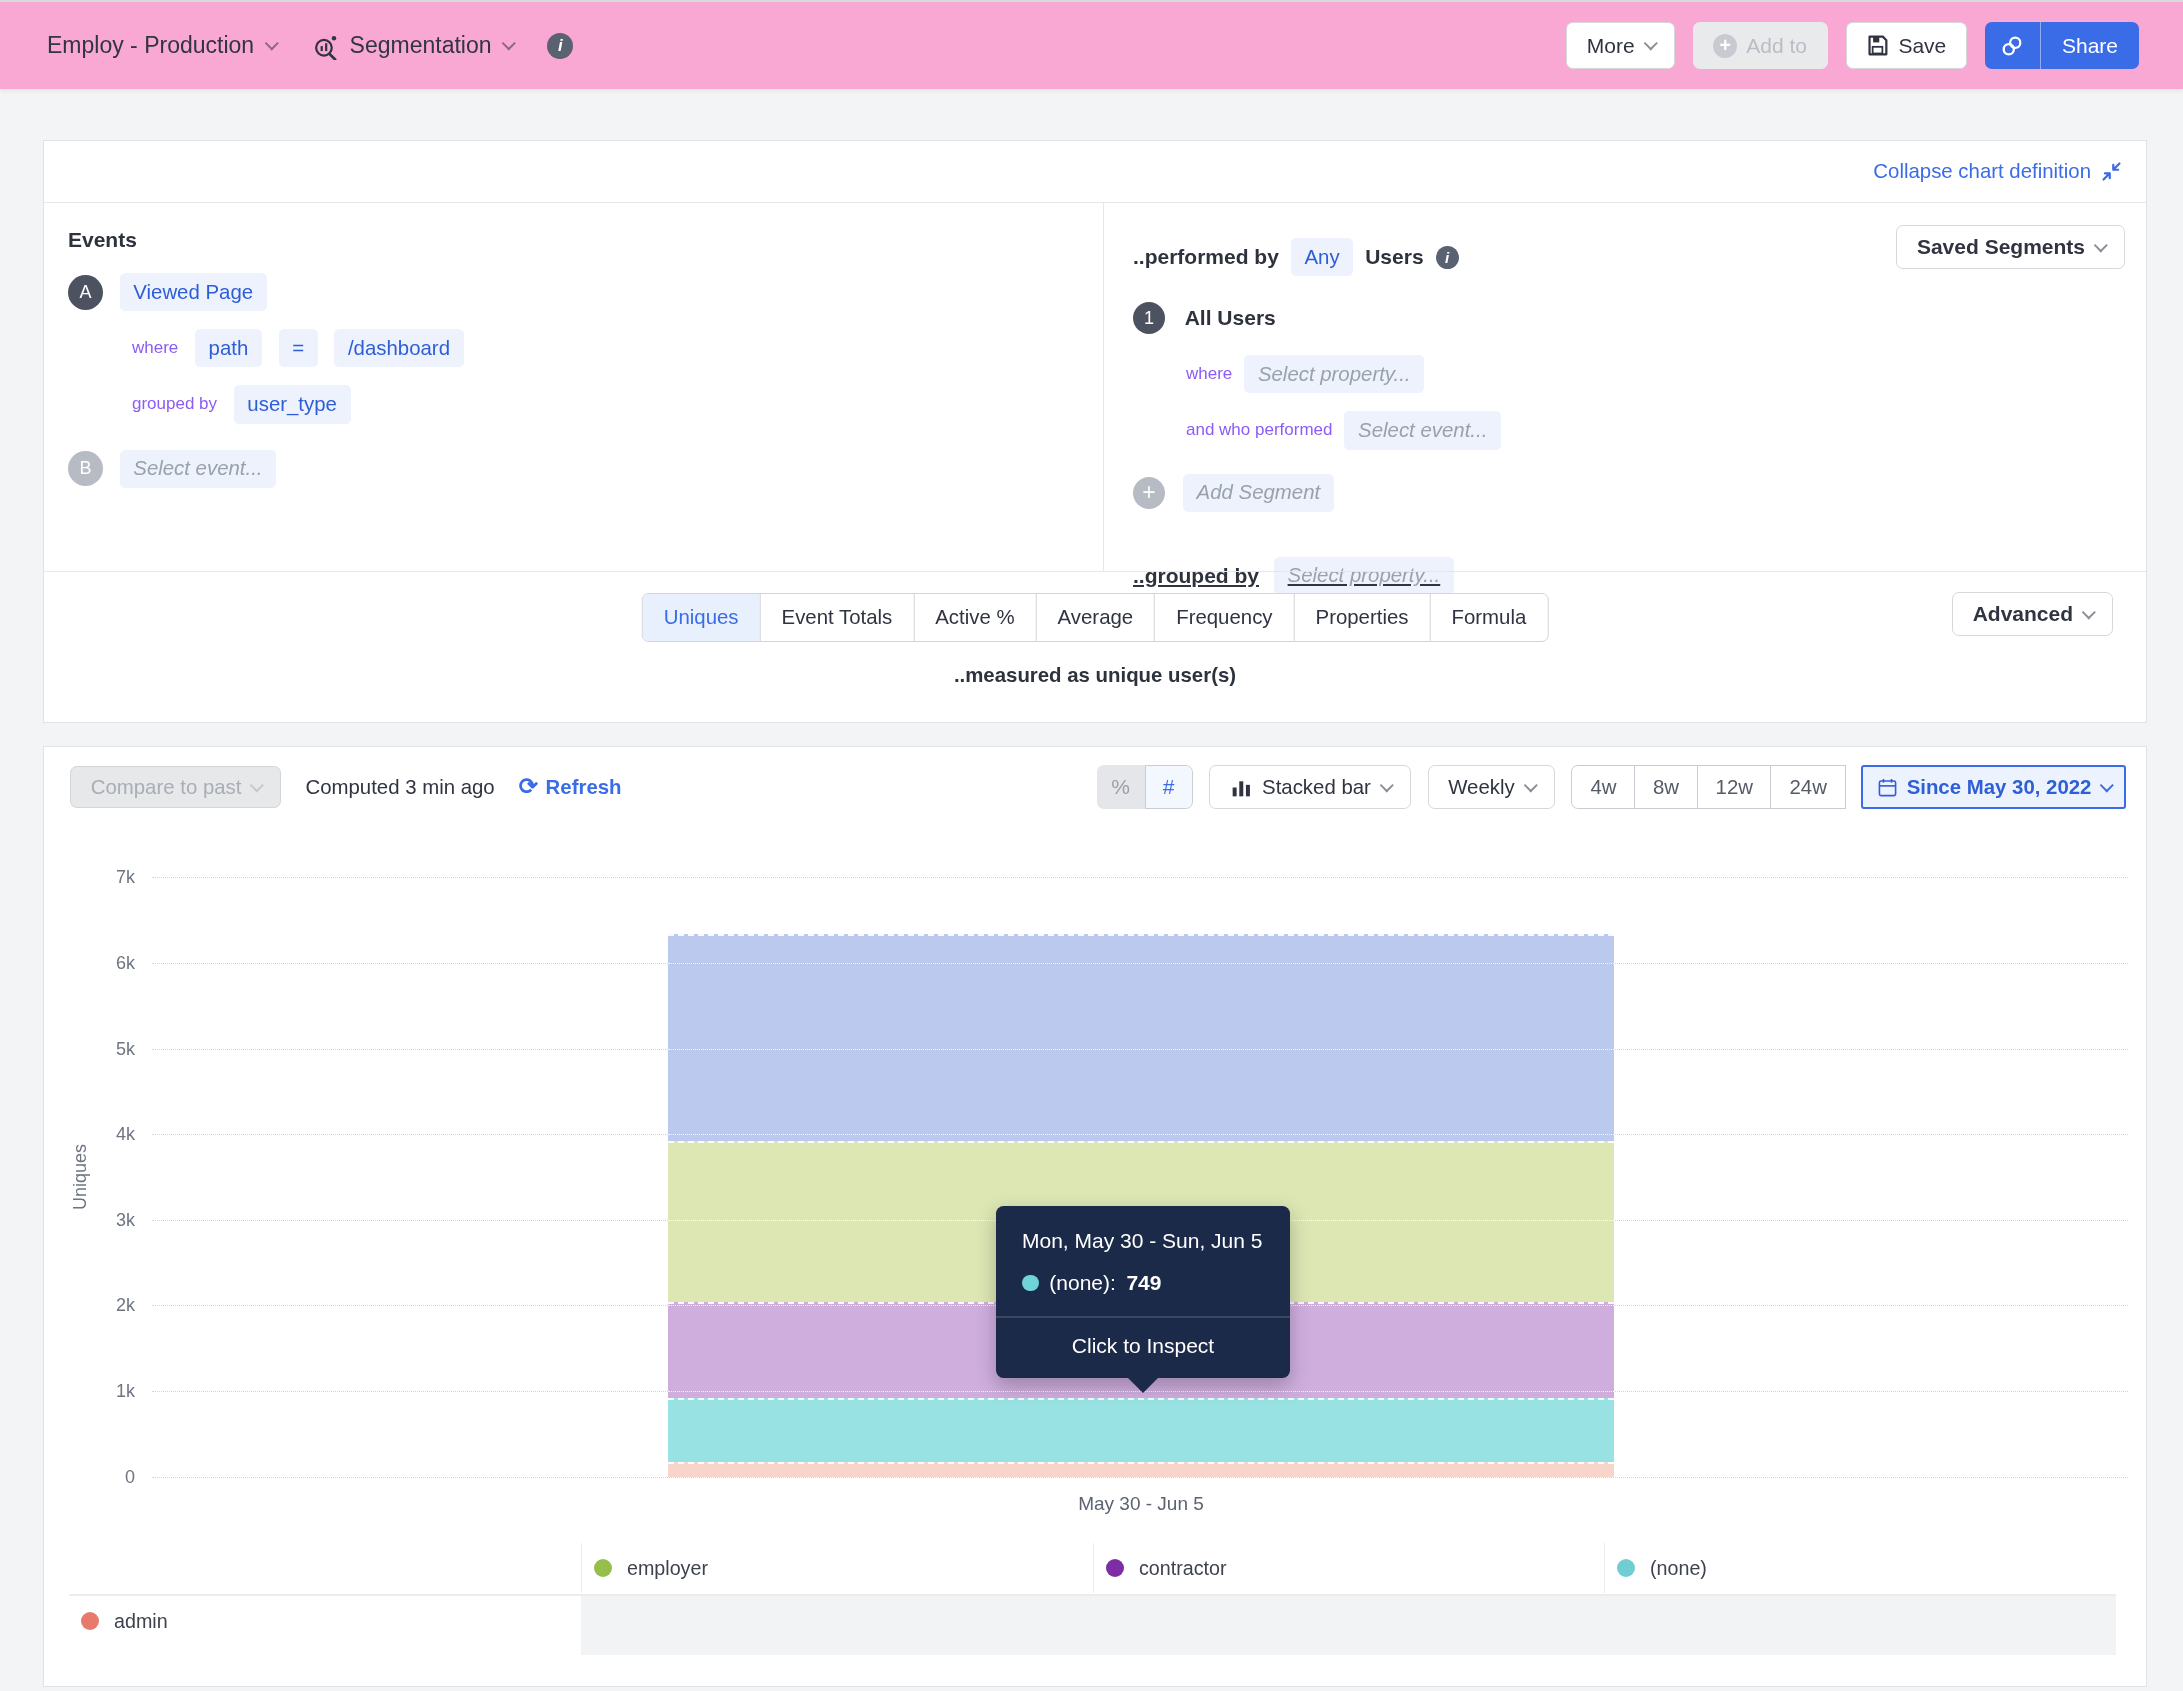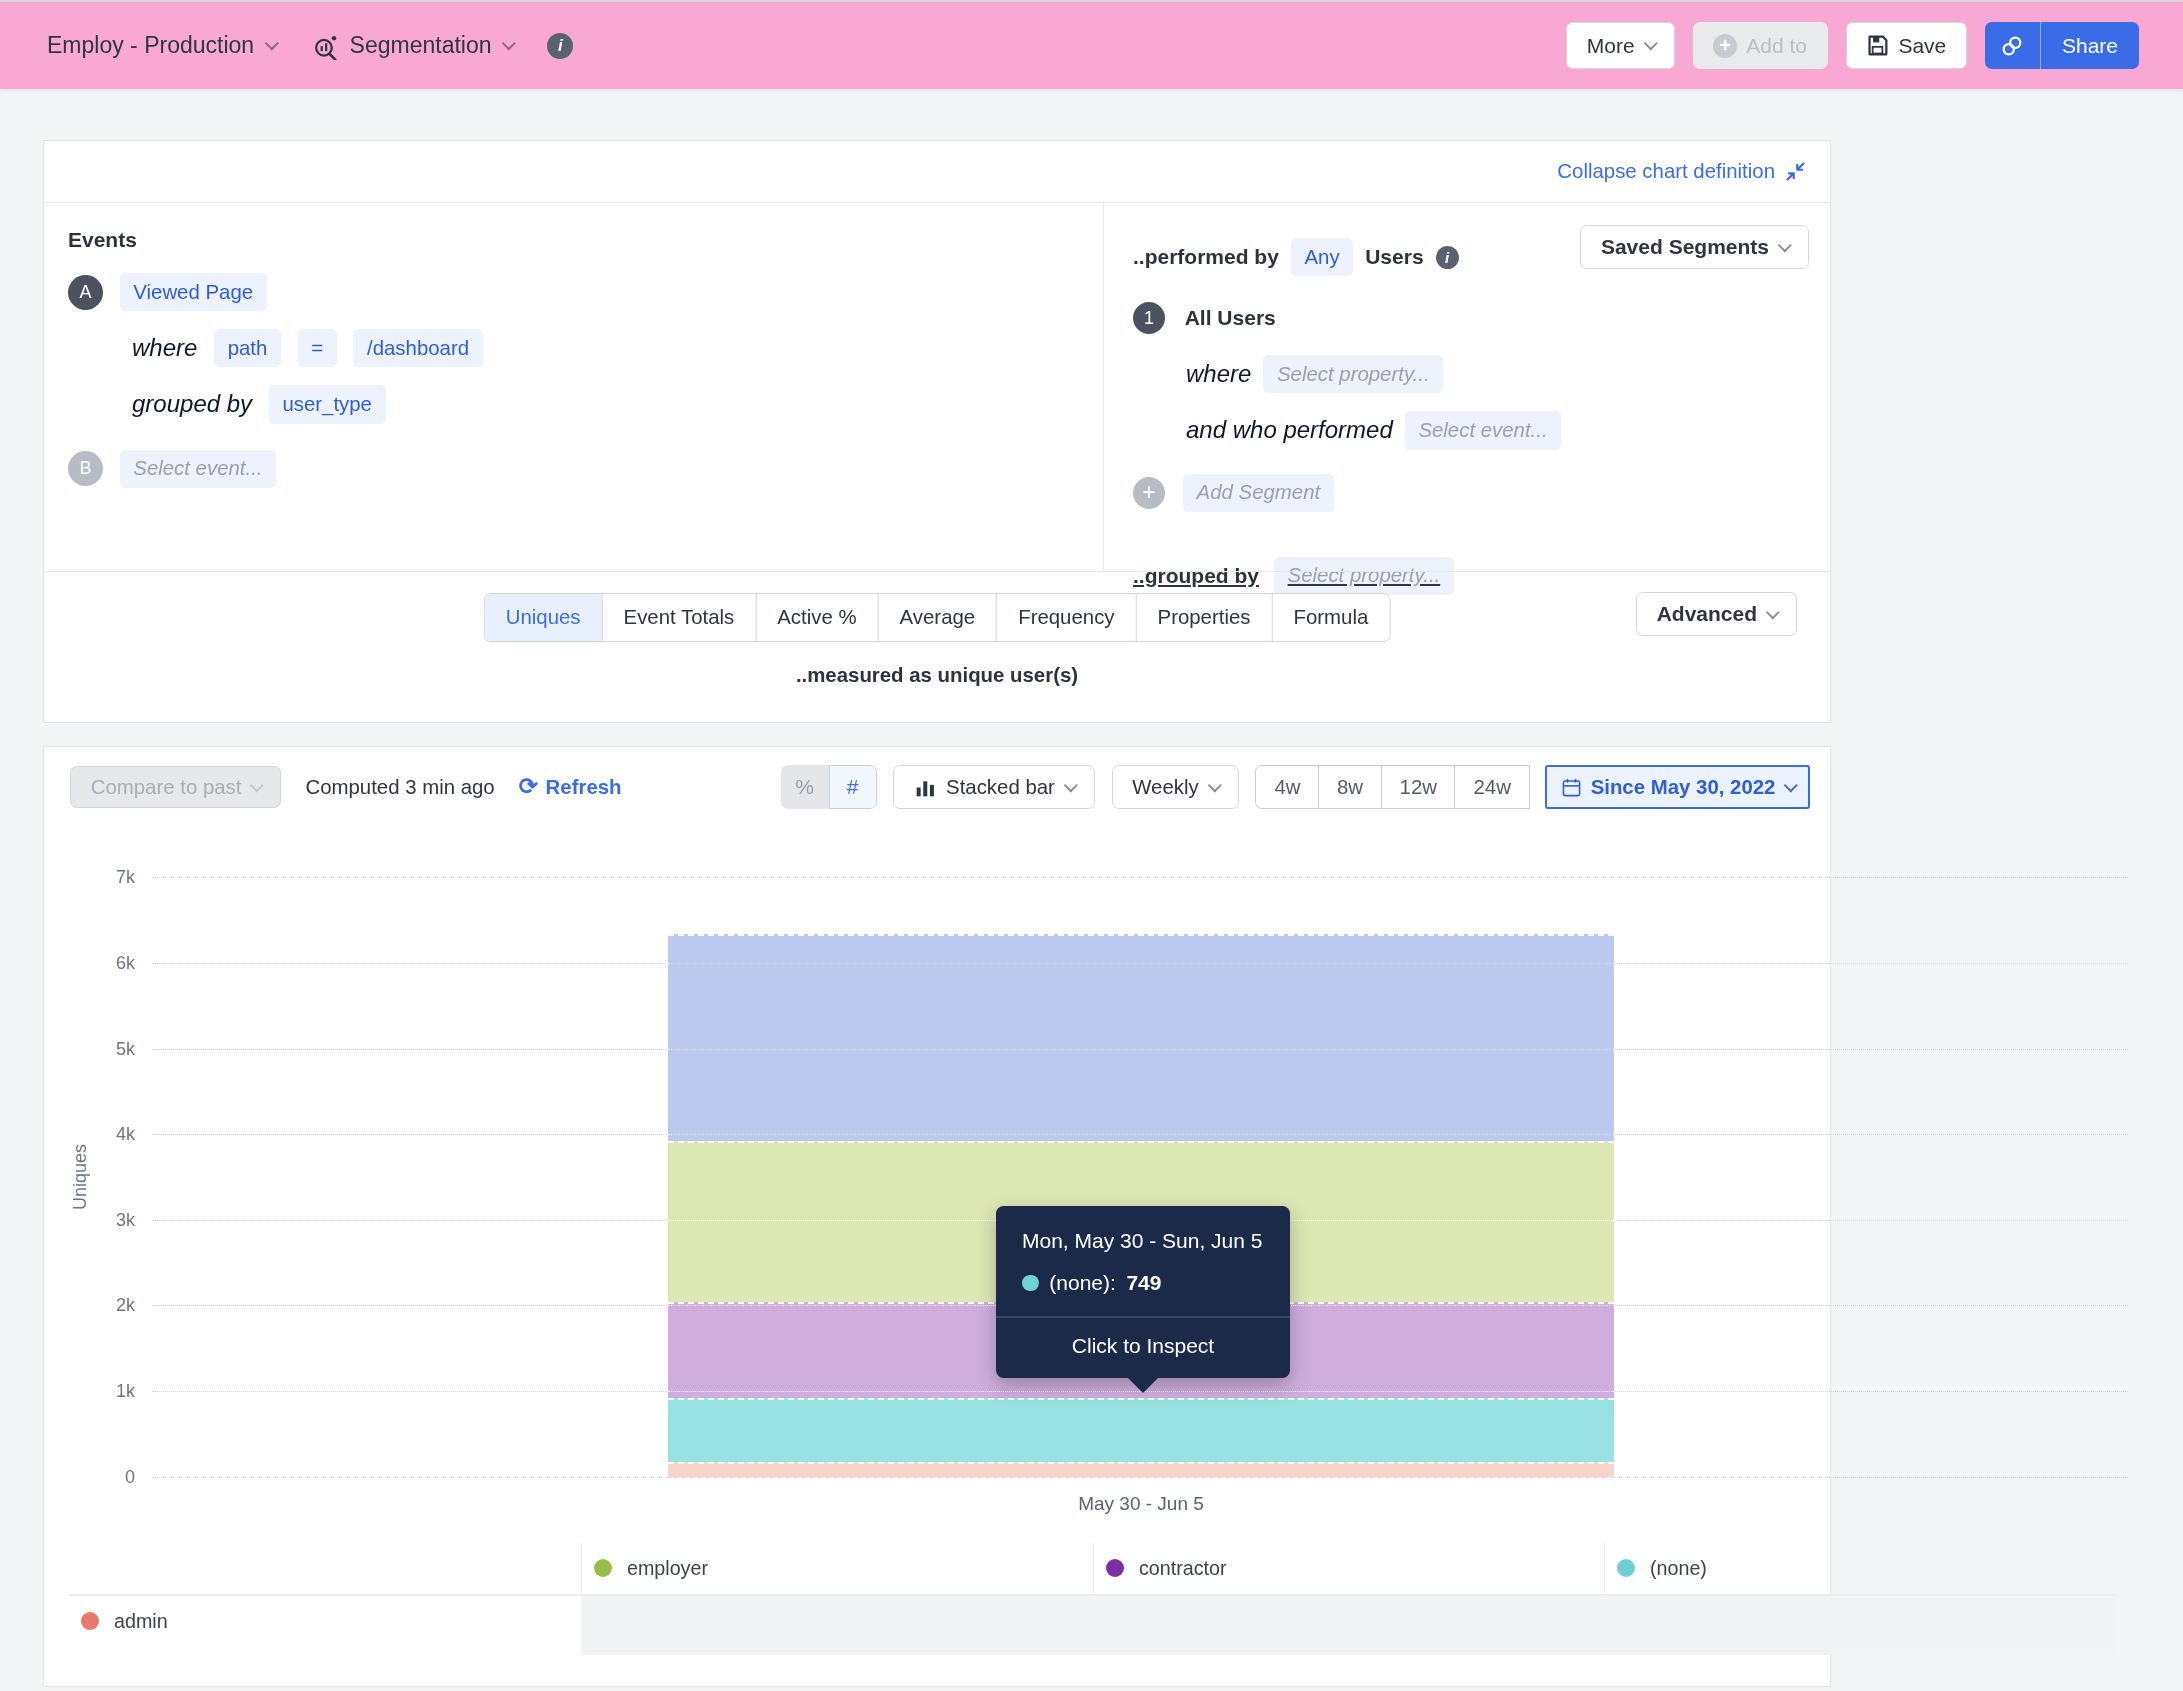--- a/index.html
+++ b/index.html
@@ -18,40 +18,40 @@
   .h-right{display:flex;align-items:center;gap:18px;}
   .btn{display:inline-flex;align-items:center;gap:9px;height:47px;padding:0 19.7px;background:#fff;
        border:1.5px solid #d5d7db;border-radius:6.8px;font-size:21px;color:#2f3440;cursor:pointer;box-sizing:border-box;}
   .btn.disabled{background:#e9eaec;border-color:#e9eaec;color:#b9bdc4;cursor:default;}
   .plus-circle{display:inline-flex;align-items:center;justify-content:center;width:24px;height:24px;border-radius:50%;
        background:#c7cad0;color:#fff;font-size:19.7px;font-weight:bold;line-height:1;}
   .share-btn{display:inline-flex;align-items:stretch;height:47px;background:#3a6ce8;border-radius:6.8px;overflow:hidden;cursor:pointer;}
   .share-left{display:flex;align-items:center;justify-content:center;width:55px;border-right:1.5px solid rgba(255,255,255,.45);}
   .share-right{display:flex;align-items:center;padding:0 21px;color:#fff;font-size:21px;}
   
-  .card{position:absolute;left:43px;width:1788px;background:#fff;border:1.5px solid #e1e2e5;box-sizing:border-box;}
+  .card{position:absolute;left:43px;width:2104px;background:#fff;border:1.5px solid #e1e2e5;box-sizing:border-box;}
   .card-def{top:140px;height:583px;}
   .card-chart{top:746px;height:941px;}
   
   .collapse-row{position:absolute;top:0;left:0;right:0;height:61px;border-bottom:1.5px solid #e6e7e9;
        display:flex;align-items:center;justify-content:flex-end;padding-right:23px;}
   .collapse-link{display:flex;align-items:center;gap:9px;color:#3a6ce8;font-size:20.4px;cursor:pointer;}
   
   .def-body{position:absolute;top:61px;left:0;right:0;height:369px;}
   .events-panel{position:absolute;top:0;left:0;width:1060px;height:369px;border-right:1.5px solid #e6e7e9;
        box-sizing:border-box;padding:26px 0 0 24px;}
   .panel-title{font-size:21px;font-weight:bold;color:#2d323d;}
   .evrow{display:flex;align-items:center;gap:16.7px;}
   .badge{display:inline-flex;align-items:center;justify-content:center;width:35px;height:35px;border-radius:50%;
        background:#4c5260;color:#fff;font-size:18px;flex:none;}
   .badge.light{background:#b7bbc4;}
   .pill{display:inline-flex;align-items:center;background:#edf2fc;border-radius:5.3px;padding:7.6px 13.6px;
        font-size:20.4px;color:#2e5ed6;cursor:pointer;white-space:nowrap;}
   .pill.placeholder{color:#99a1ad;font-style:italic;}
-  .flabel{font-size:24px;color:#0f172a;font-style:italic;}
+  .flabel{font-size:17px;color:#8b5cf6;}
   .indent{padding-left:64px;}
   .perf-panel{position:absolute;top:0;left:1060px;right:0;height:369px;box-sizing:border-box;padding:36px 0 0 29px;}
   .bold{font-weight:bold;color:#2d323d;text-align:right;}
   .saved-seg{position:absolute;top:23px;right:21px;height:44px;font-weight:bold;}
   .perfrow{display:flex;align-items:center;gap:12px;}
   .indent2{padding-left:53px;}
   
   .measure-row{position:absolute;top:430px;left:0;right:0;height:153px;border-top:1.5px solid #e6e7e9;}
   .tabs{position:absolute;top:21px;left:50%;transform:translateX(-50%);display:flex;
         border:1.5px solid #d2d4d9;border-radius:6.8px;overflow:hidden;background:#fff;}

